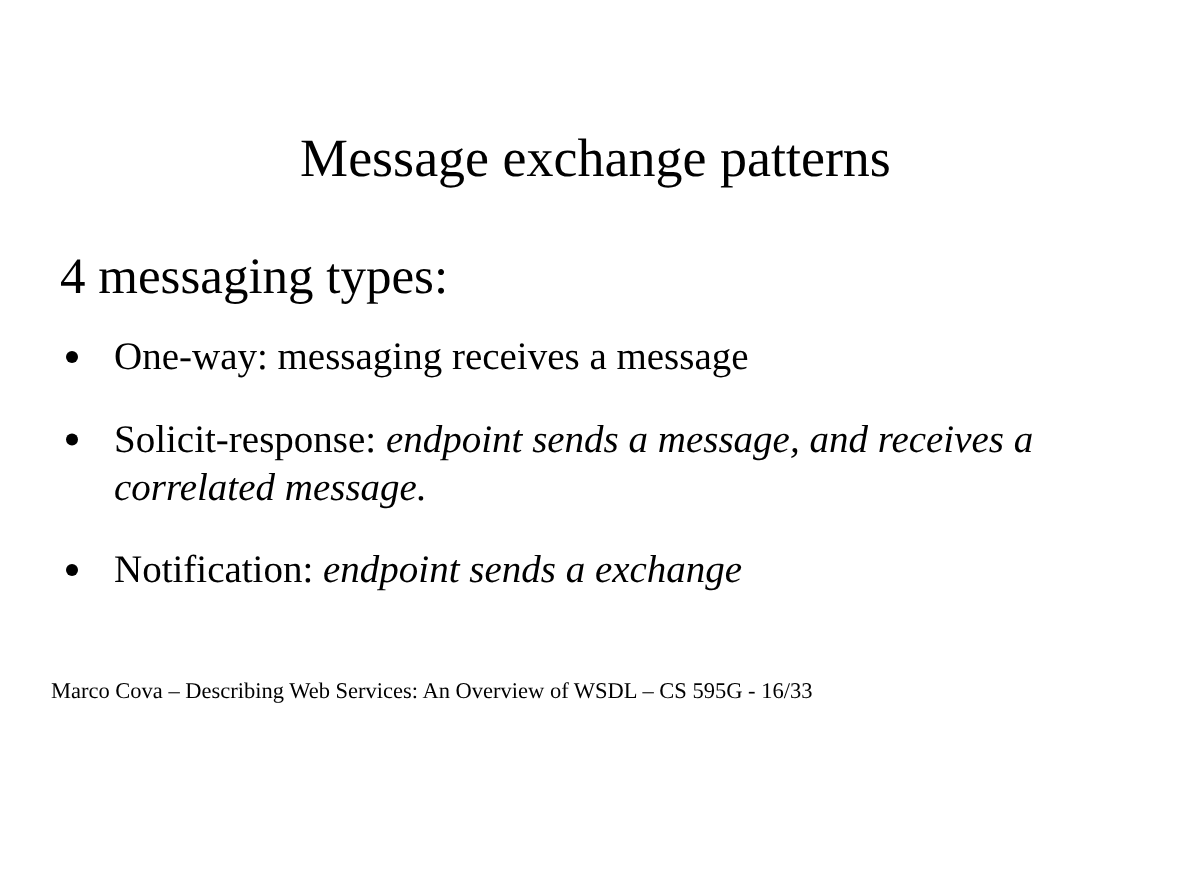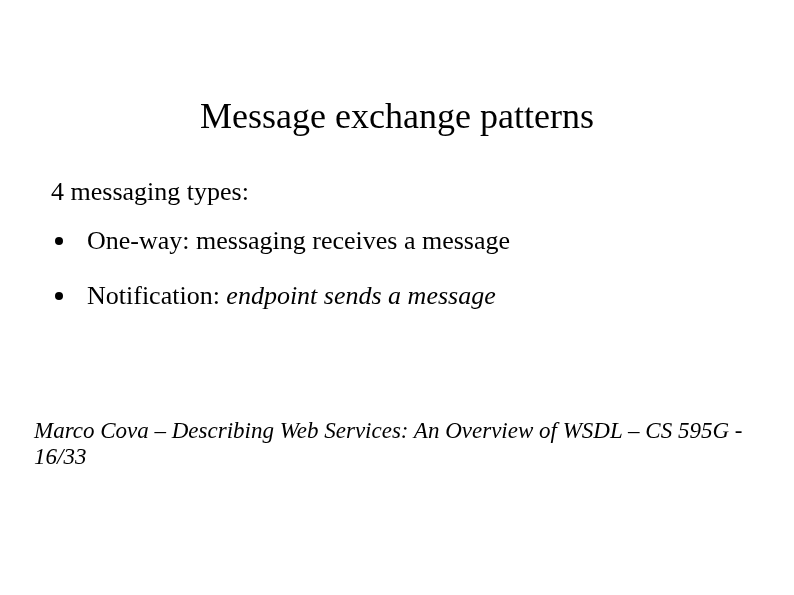--- a/index.html
+++ b/index.html
@@ -1,31 +1,31 @@
 <!DOCTYPE html>
 <html><head>
 <meta charset="utf-8">
 <style>
   * { margin: 0; padding: 0; box-sizing: border-box; }
   html, body { width: 794px; height: 595px; background: #fff; font-family: "Times New Roman", Times, serif; color: #000; }
   .slide {
     width: 794px;
     height: 492px;
     position: relative;
-    padding: 17px;
+    padding: 6px;
   }
   .title {
     font-size: 36px;
     font-weight: normal;
     text-align: center;
     padding-top: 78px;
     padding-bottom: 40px;
   }
   .subtitle {
-    font-size: 26px;
+    font-size: 34px;
     font-weight: normal;
     padding-left: 34px;
     padding-bottom: 18px;
   }
   ul.bullets {
     list-style: none;
     padding-left: 34px;
     padding-right: 50px;
   }
   ul.bullets li {
@@ -41,37 +41,40 @@
     top: 12px;
     width: 8px;
     height: 8px;
     background: #000;
     border-radius: 50%;
   }
   .footer {
     position: absolute;
     left: 34px;
     bottom: 22px;
-    font-size: 23px;
-    font-style: italic;
+    font-size: 15px;
   }
   .ital { font-style: italic; }
 </style>
 </head>
 <body>
 
 <div class="slide">
   <h1 class="title">Message exchange patterns</h1>
   <div class="subtitle">4 messaging types:</div>
 
   <ul class="bullets">
     <li>
       <span class="dot"></span>
       <span>One-way: </span><span>messaging receives a message</span>
     </li>
     <li>
       <span class="dot"></span>
-      <span>Notification: </span><span class="ital">endpoint sends a message</span>
+      <span>Solicit-response: </span><span class="ital">endpoint sends a message, and receives a correlated message.</span>
+    </li>
+    <li>
+      <span class="dot"></span>
+      <span>Notification: </span><span class="ital">endpoint sends a exchange</span>
     </li>
   </ul>
 
   <div class="footer">Marco Cova – Describing Web Services: An Overview of WSDL – CS 595G -  16/33</div>
 </div>
 
 </body></html>

